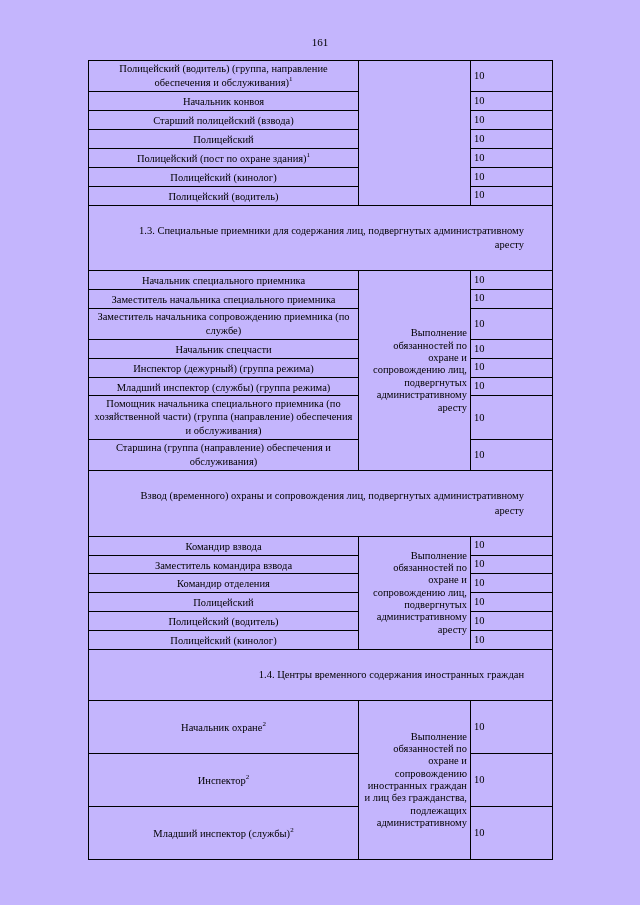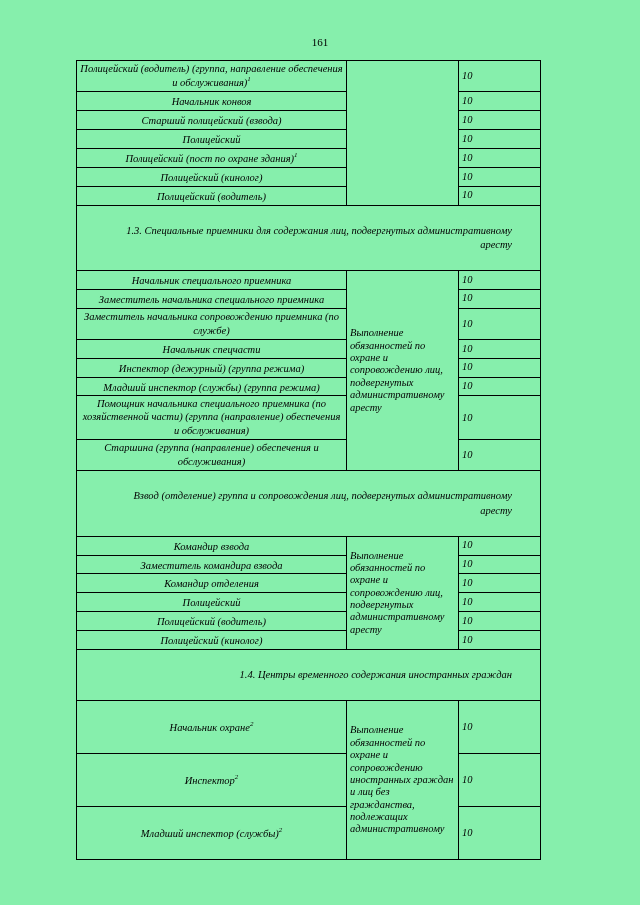--- a/index.html
+++ b/index.html
@@ -11,51 +11,50 @@
     width: 640px;
     height: 905px;
     font-family: "Liberation Serif", serif;
     color: #000000;
     position: relative;
   }
   .page {
     width: 640px;
     height: 905px;
     position: relative;
-    background: #86efac;
+    background: #c4b5fd;
     box-sizing: border-box;
   }
   .page-number {
     position: absolute;
     top: 36px;
     left: 0;
     width: 640px;
     text-align: center;
     font-size: 11px;
     font-family: "Liberation Serif", serif;
   }
   .doc-table {
     position: absolute;
     top: 60px;
-    left: 76px;
+    left: 88px;
     width: 464px;
     border-collapse: collapse;
     table-layout: fixed;
-    font-style: italic;
   }
   .doc-table td {
     border: 1px solid #000000;
     font-size: 10.5px;
     line-height: 1.18;
     padding: 2px 3px;
     vertical-align: middle;
     font-family: "Liberation Serif", serif;
   }
   .col-post { width: 270px; text-align: center; }
-  .col-duty { width: 112px; text-align: left; }
+  .col-duty { width: 112px; text-align: right; }
   .col-num  { width: 82px;  text-align: left; }
 
   .section-row td {
     text-align: right;
     padding: 12px 20px 12px 20px;
     line-height: 1.35;
   }
   .section-row-tall td {
     padding: 18px 28px 18px 28px;
   }
@@ -173,21 +172,21 @@
         <td class="col-num">10</td>
       </tr>
       <tr>
         <td class="col-post">
           <span>Старшина (группа (направление) обеспечения и обслуживания)</span><span class="sup"></span>
         </td>
         <td class="col-num">10</td>
       </tr>
 
       <tr class="section-row section-row-tall">
-        <td colspan="3">Взвод (отделение) группа и сопровождения лиц, подвергнутых административному аресту</td>
+        <td colspan="3">Взвод (временного) охраны и сопровождения лиц, подвергнутых административному аресту</td>
       </tr>
 
       <tr>
         <td class="col-post cell-tight">
           <span>Командир взвода</span><span class="sup"></span>
         </td>
         <td class="col-duty duty-text" rowspan="6">Выполнение обязанностей по охране и сопровождению лиц, подвергнутых административному аресту</td>
         <td class="col-num cell-tight">10</td>
       </tr>
       <tr>

